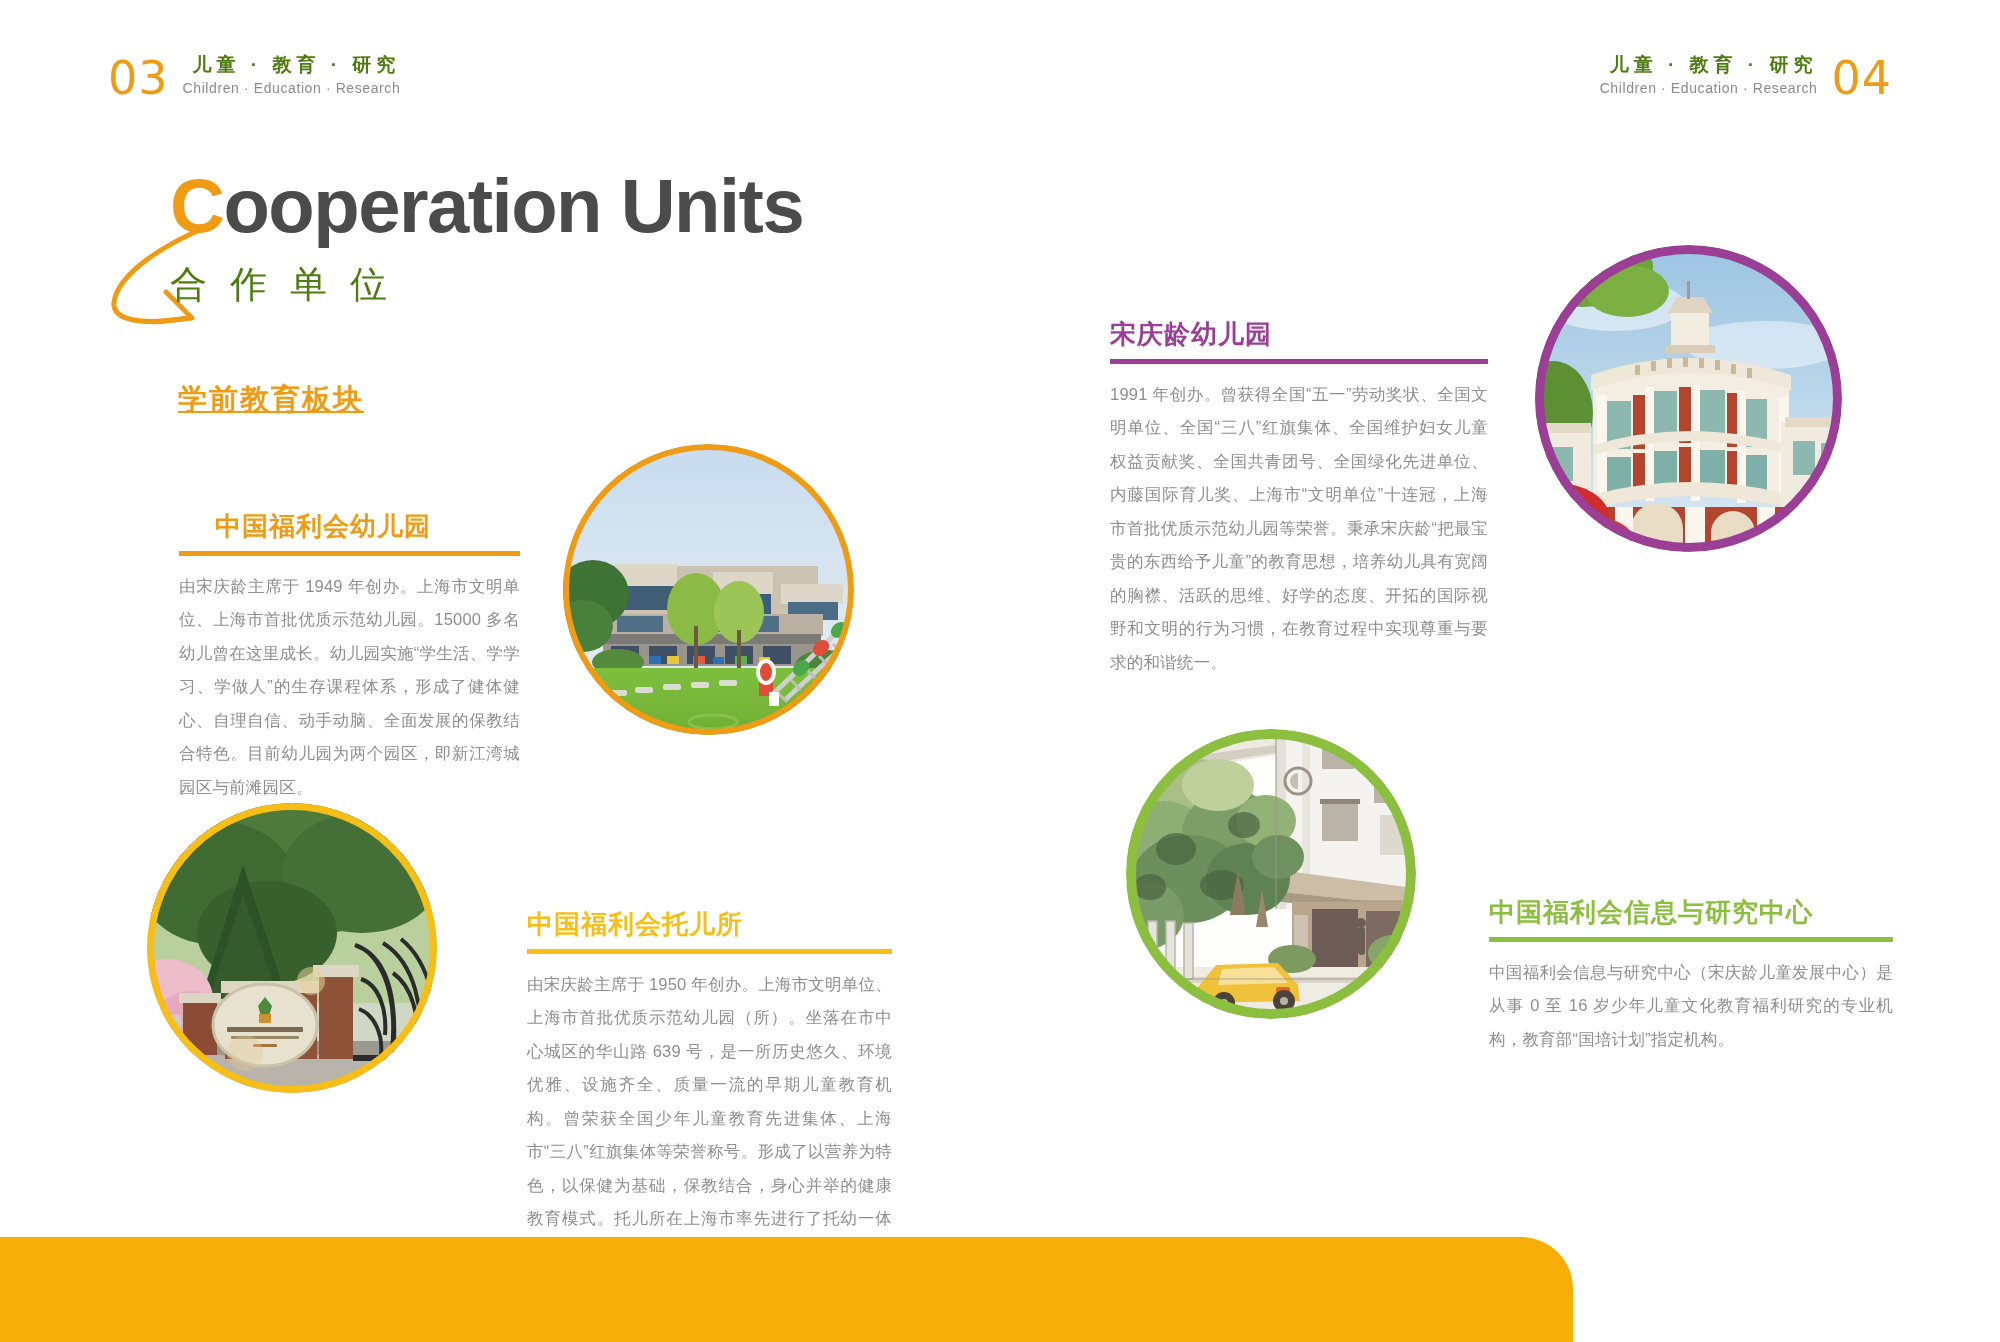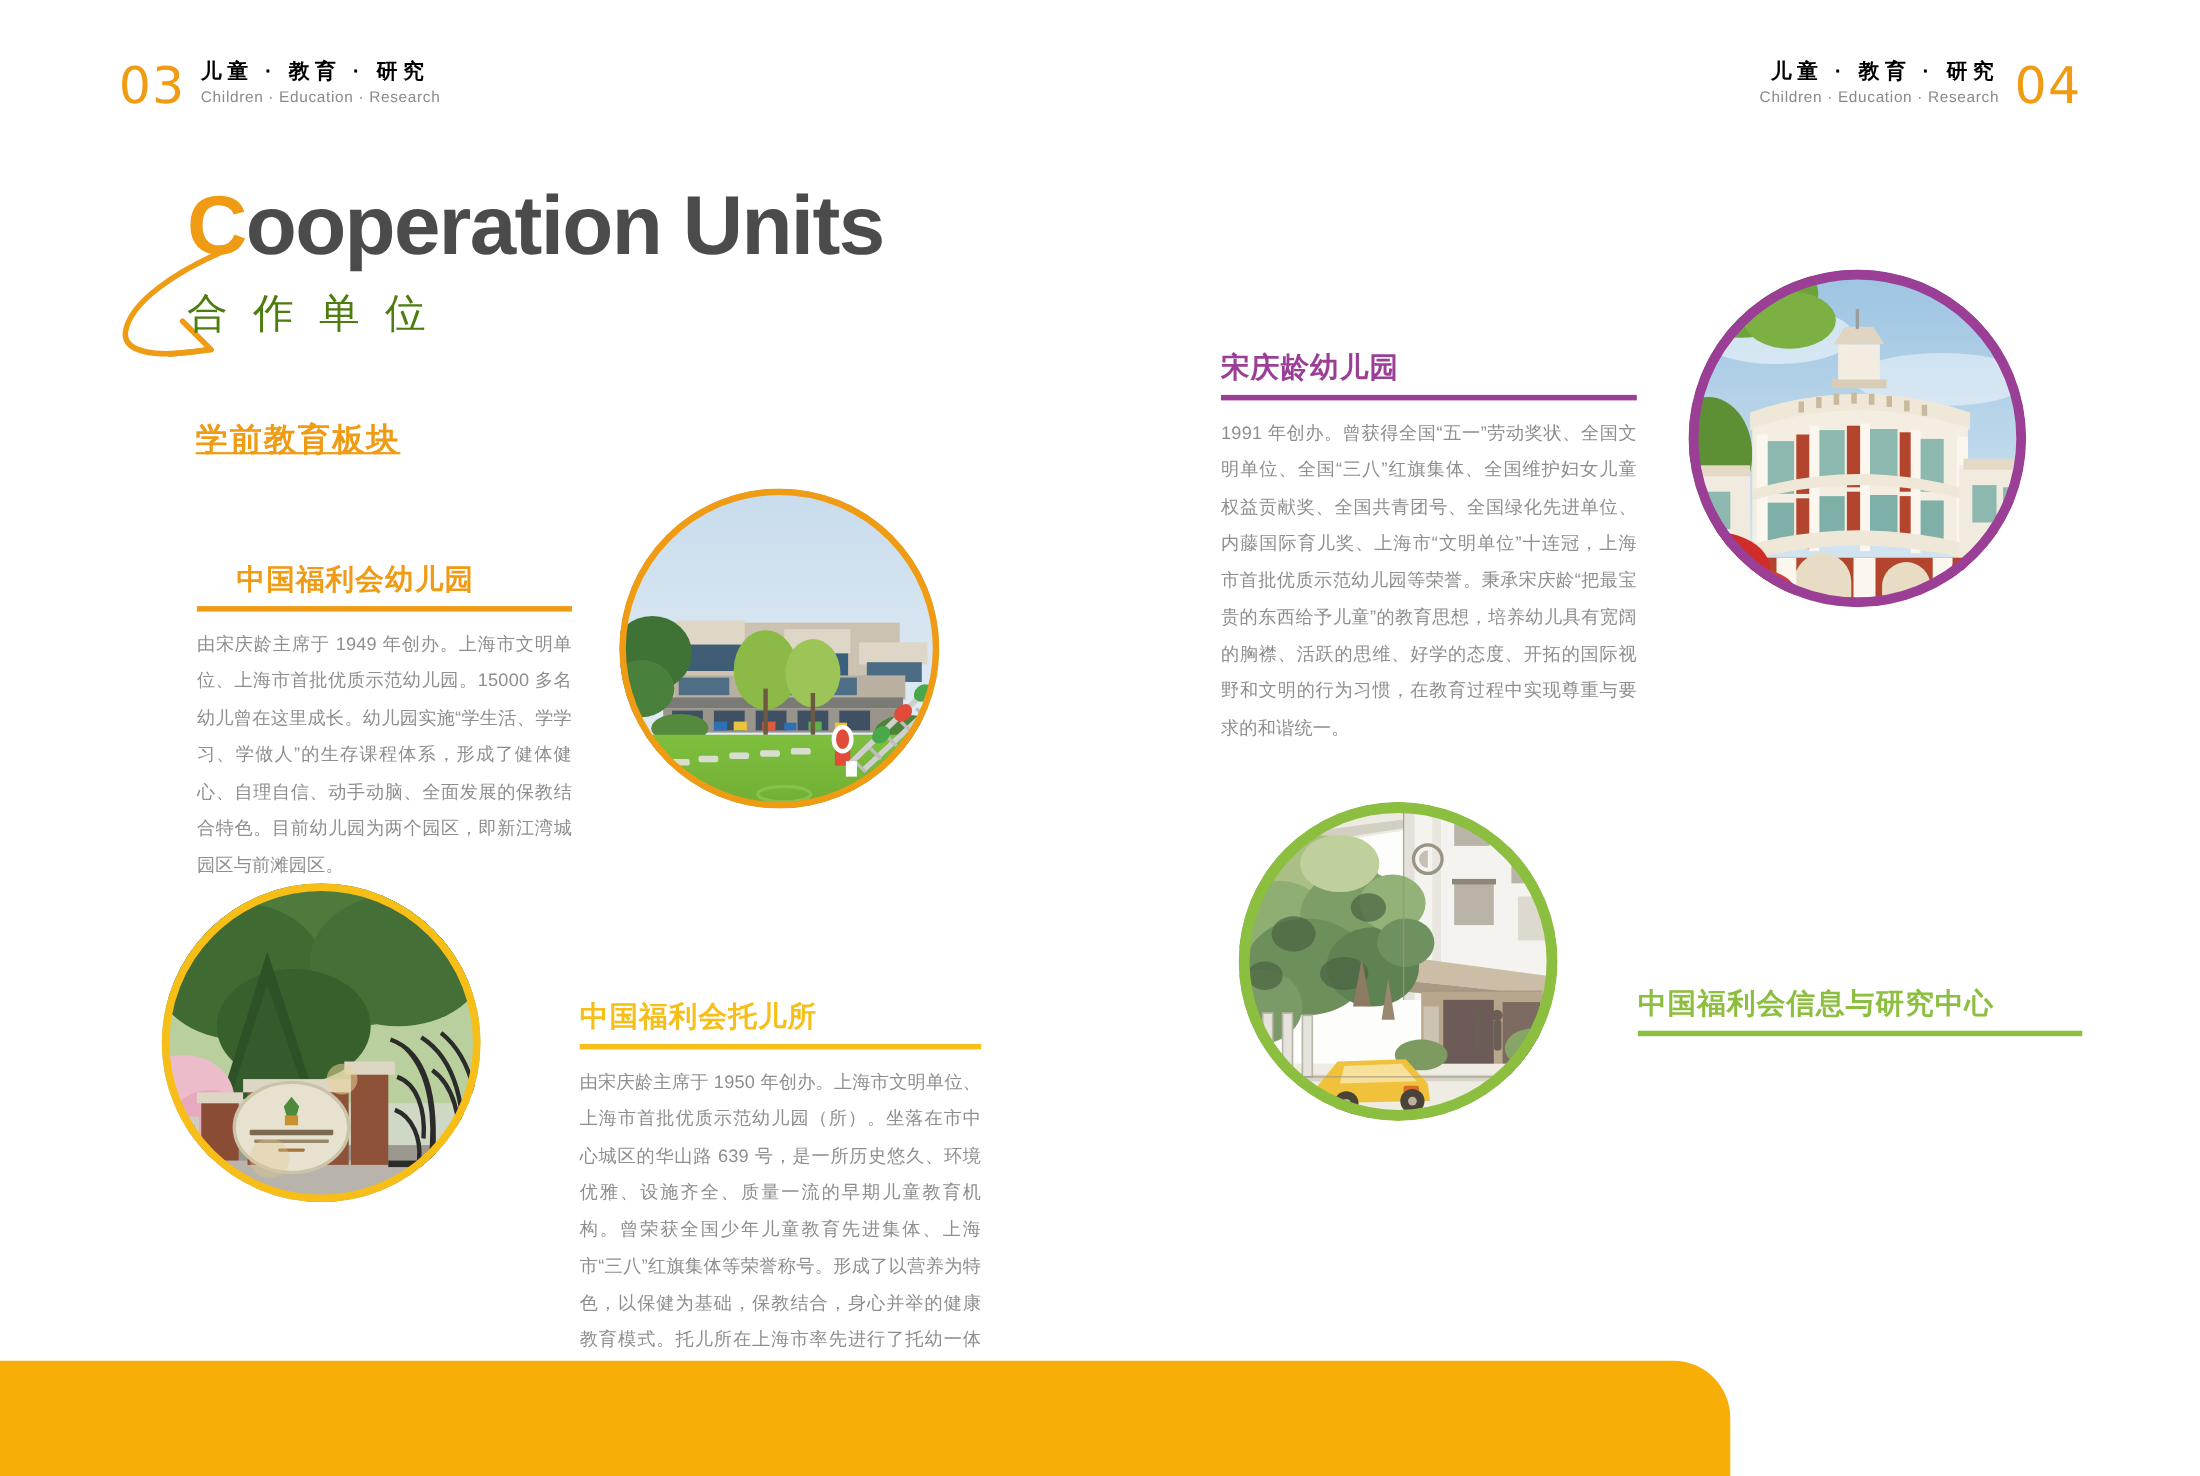--- a/index.html
+++ b/index.html
@@ -15,21 +15,21 @@
   
   .runhead{position:absolute;display:flex;align-items:flex-end;gap:14px;}
   .runhead.left{left:108px;top:52px;}
   .runhead.right{right:108px;top:52px;flex-direction:row;}
   .folio{
     font-size:46px;color:#EF9B14;font-weight:400;
     line-height:.92;letter-spacing:1px;
     font-family:"DejaVu Sans",sans-serif;
   }
   .rh-text{display:flex;flex-direction:column;gap:2px;padding-bottom:3px;}
-  .rh-cn{font-size:19px;color:#000000;font-weight:700;letter-spacing:5px;}
+  .rh-cn{font-size:19px;color:#4d7c0f;font-weight:700;letter-spacing:5px;text-align:right;}
   .rh-en{font-size:14px;color:#8a8a8a;letter-spacing:.6px;}
   .runhead.right .rh-text{align-items:flex-end;}
 
   
   .masthead{position:absolute;left:170px;top:168px;}
   .title-en{
     font-size:76px;font-weight:700;color:#4b4b4b;
     letter-spacing:-1.5px;line-height:1;
     font-family:"Liberation Sans",sans-serif;
     white-space:nowrap;
@@ -453,17 +453,18 @@
 
   <div class="txtblock" style="left:1110px;top:320px;width:378px;">
     <div class="blk-title" style="color:#9B3F96;">宋庆龄幼儿园</div>
     <div class="blk-rule" style="background:#9B3F96;"></div>
     <div class="blk-body">1991 年创办。曾获得全国“五一”劳动奖状、全国文明单位、全国“三八”红旗集体、全国维护妇女儿童权益贡献奖、全国共青团号、全国绿化先进单位、内藤国际育儿奖、上海市“文明单位”十连冠，上海市首批优质示范幼儿园等荣誉。秉承宋庆龄“把最宝贵的东西给予儿童”的教育思想，培养幼儿具有宽阔的胸襟、活跃的思维、好学的态度、开拓的国际视野和文明的行为习惯，在教育过程中实现尊重与要求的和谐统一。</div>
   </div>
 
   <div class="txtblock" style="left:1489px;top:898px;width:404px;">
     <div class="blk-title" style="color:#8CBE3F;">中国福利会信息与研究中心</div>
     <div class="blk-rule" style="background:#8CBE3F;"></div>
+    <div class="blk-body">中国福利会信息与研究中心（宋庆龄儿童发展中心）是从事 0 至 16 岁少年儿童文化教育福利研究的专业机构，教育部“国培计划”指定机构。</div>
   </div>
 
   <div class="footband" style="width:1573px;"></div>
 
 </div>
 
 </body></html>

